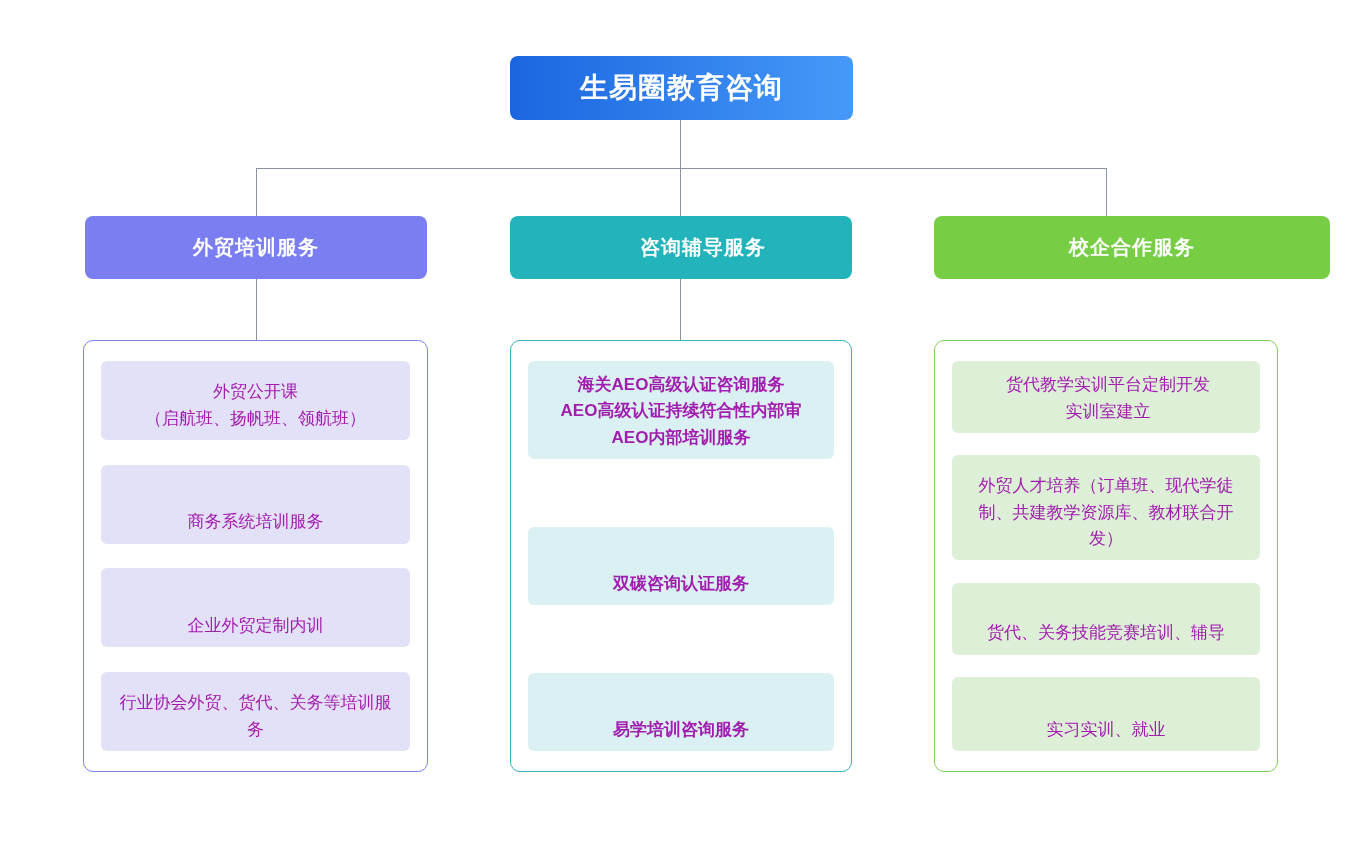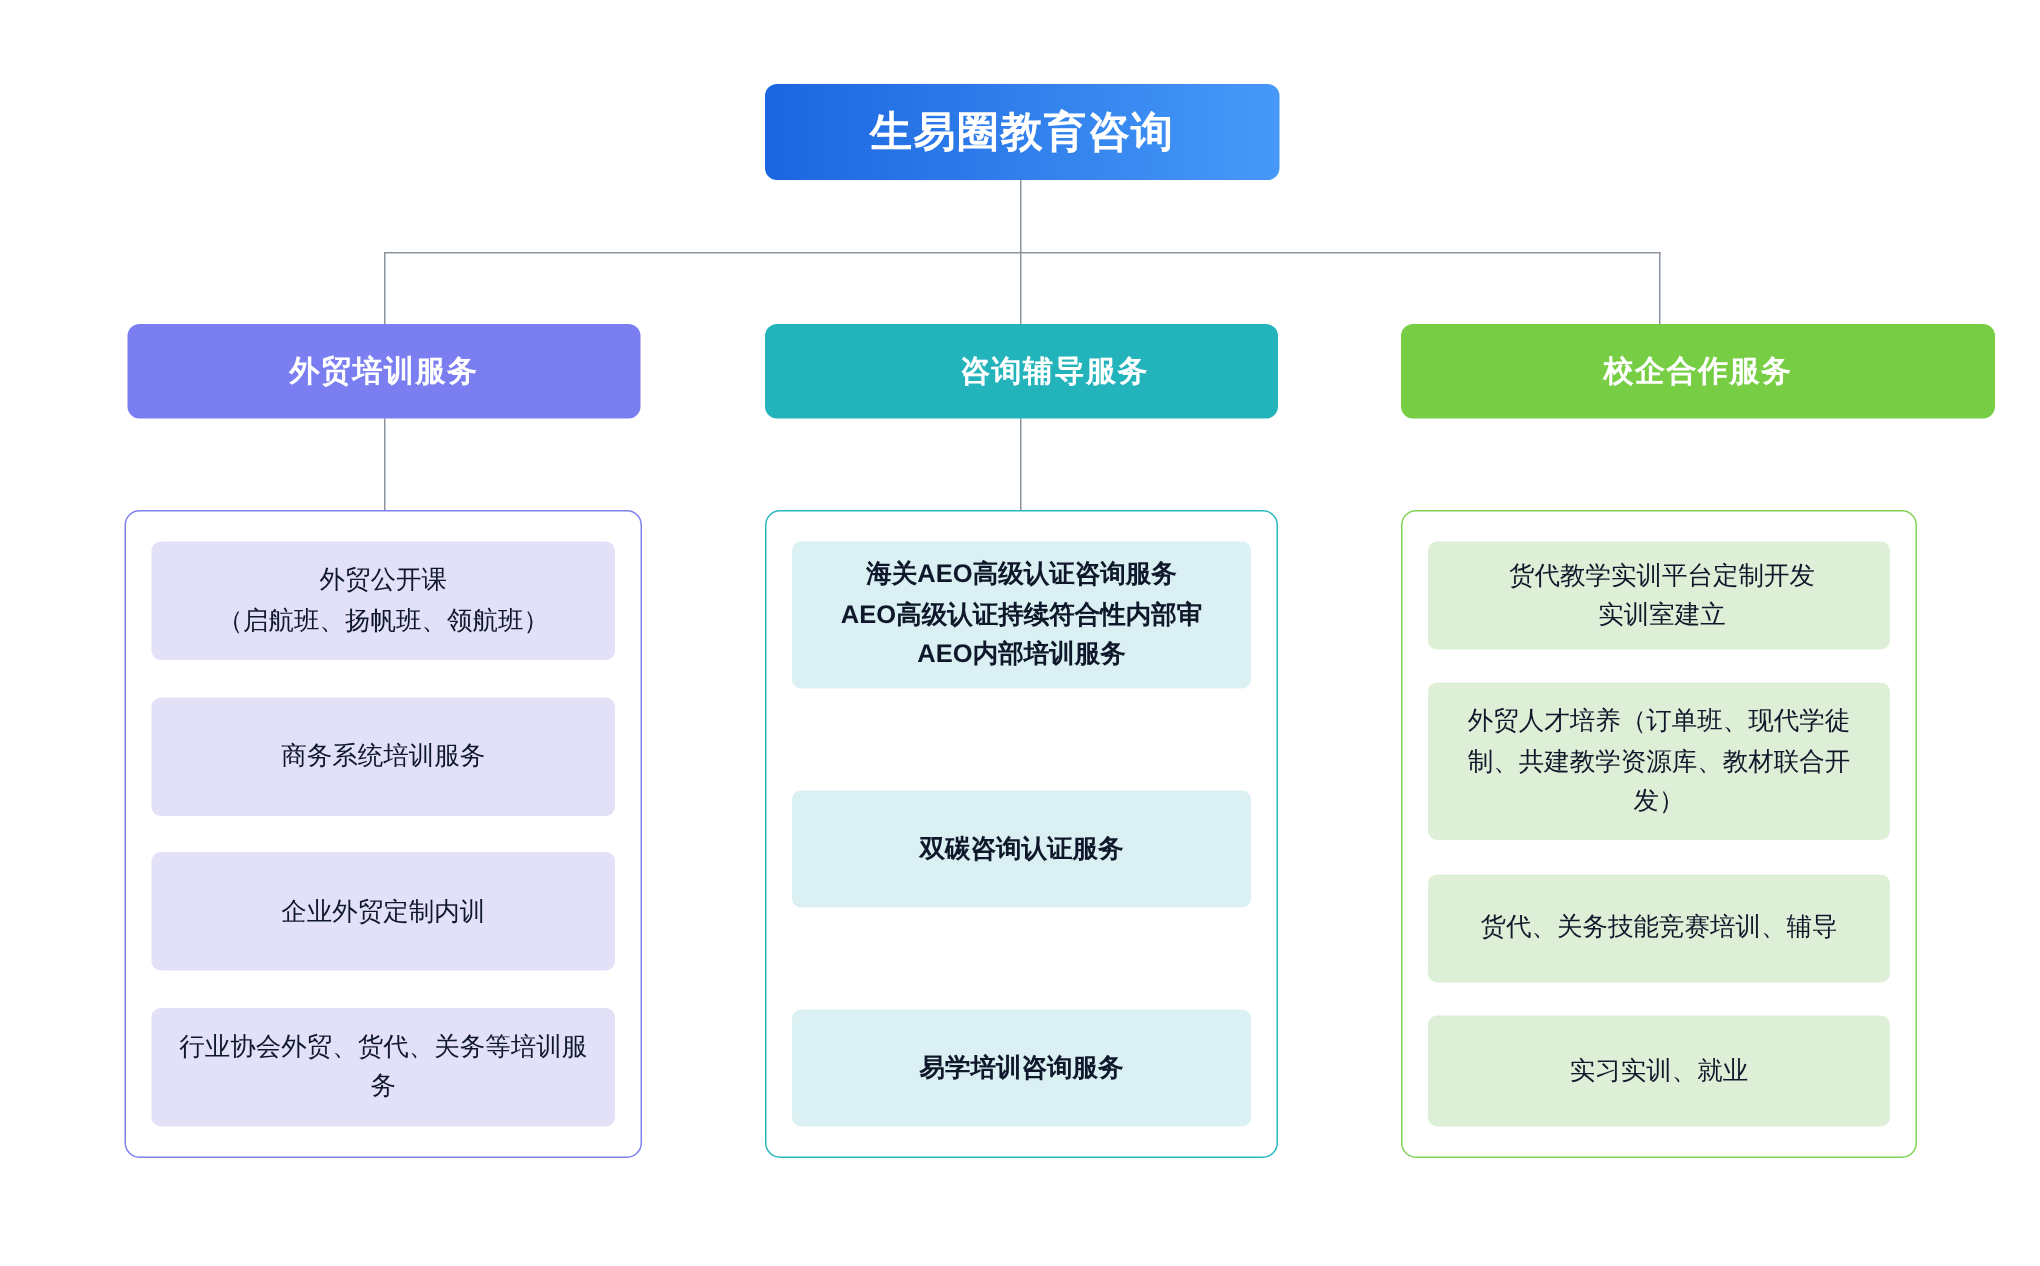--- a/index.html
+++ b/index.html
@@ -34,22 +34,22 @@
     position: absolute; top: 340px; height: 432px;
     background: #ffffff; border: 1.5px solid #999; border-radius: 10px;
     padding: 20px 17px; display: flex; flex-direction: column; justify-content: space-between;
   }
   .branch-container.b0 { left: 83px;  width: 345px; }
   .branch-container.b1 { left: 510px; width: 342px; font-weight: bold; }
   .branch-container.b2 { left: 934px; width: 344px; }
 
   
   .service-item {
-    border-radius: 6px; display: flex; align-items: center; justify-content: center;
-    text-align: center; color: #0f172a; font-size: 17px; line-height: 1.55;
+    border-radius: 6px; display: flex; align-items: flex-end; justify-content: center;
+    text-align: center; color: #a21caf; font-size: 17px; line-height: 1.55;
     padding: 8px 14px;
   }
   .service-item .item-text { white-space: pre-line; }
 
   .branch-container.b0 .service-item { min-height: 79px; }
 
   .branch-container.b1 .service-item:nth-child(1) { min-height: 98px; }
   .branch-container.b1 .service-item:nth-child(2) { min-height: 78px; }
   .branch-container.b1 .service-item:nth-child(3) { min-height: 78px; }
   .branch-container.b1 .service-item:nth-child(4) { min-height: 76px; }

